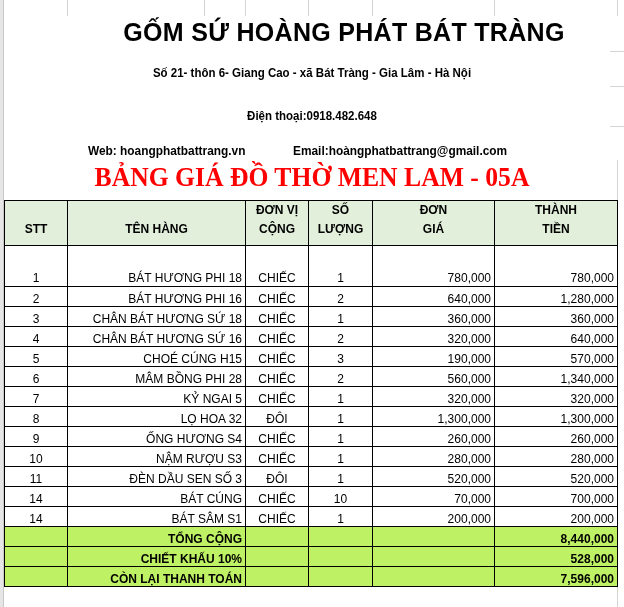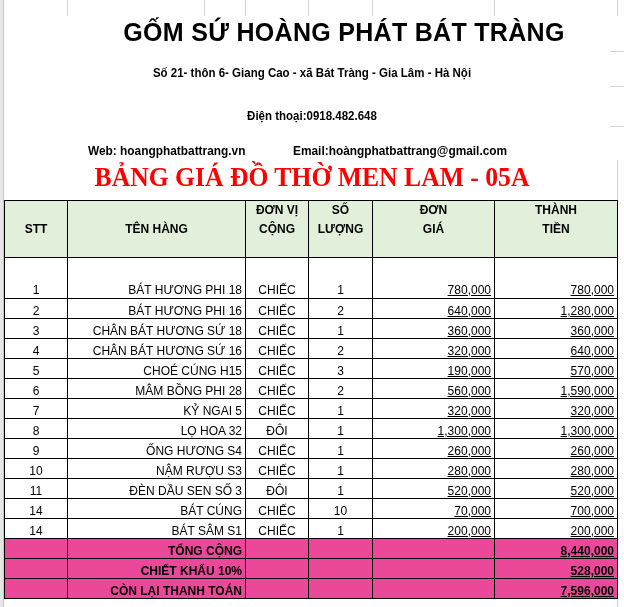--- a/index.html
+++ b/index.html
@@ -10,28 +10,28 @@
   .grid-vr { position: absolute; left: 617px; width: 1px; background: #d4d4d4; }
   .company { position: absolute; left: 0; top: 18px; width: 624px; text-align: center; font-family: "Liberation Sans", sans-serif; font-weight: bold; font-size: 25px; color: #000; letter-spacing: 0.3px; padding-left: 32px; }
   .address { position: absolute; left: 0; top: 66px; width: 624px; text-align: center; font-family: "Liberation Sans", sans-serif; font-weight: bold; font-size: 12.5px; color: #000; transform: scaleX(0.92); }
   .phone { position: absolute; left: 0; top: 109px; width: 624px; text-align: center; font-family: "Liberation Sans", sans-serif; font-weight: bold; font-size: 12.5px; color: #000; transform: scaleX(0.92); }
   .web { position: absolute; left: 88px; top: 144px; font-family: "Liberation Sans", sans-serif; font-weight: bold; font-size: 12.5px; color: #000; transform: scaleX(0.95); transform-origin: left; }
   .email { position: absolute; left: 293px; top: 144px; font-family: "Liberation Sans", sans-serif; font-weight: bold; font-size: 12.5px; color: #000; transform: scaleX(0.95); transform-origin: left; }
   .pricelist-title { position: absolute; left: 0; top: 162px; width: 624px; text-align: center; font-family: "Liberation Serif", serif; font-weight: bold; font-size: 27px; color: #ff0000; transform: scaleX(0.95); }
 
   table.price { position: absolute; left: 4px; top: 200px; border-collapse: collapse; table-layout: fixed; font-family: "Liberation Sans", sans-serif; font-size: 12px; color: #000; }
   table.price td, table.price th { border: 1px solid #000; padding: 0 3px; white-space: nowrap; overflow: hidden; }
-  table.price th { background: #e2efda; font-weight: bold; font-size: 12px; vertical-align: bottom; text-align: center; line-height: 19px; padding-bottom: 18px; }
+  table.price th { background: #e2efda; font-weight: bold; font-size: 12px; vertical-align: bottom; text-align: center; line-height: 19px; padding-bottom: 6px; }
   table.price tr.hdr { height: 40px; }
   table.price tr.first td { height: 39px; vertical-align: bottom; padding-bottom: 1px; }
   table.price tr.item td { height: 19px; vertical-align: bottom; }
-  table.price tr.sum td { height: 19px; vertical-align: bottom; background: #ec4899; font-weight: bold; }
+  table.price tr.sum td { height: 19px; vertical-align: bottom; background: #bef264; font-weight: bold; }
   .c { text-align: center; }
   .l { text-align: right; }
-  .r { text-align: right; text-decoration: underline; }
+  .r { text-align: right; }
 </style>
 </head>
 <body>
 
 <div class="rowhdr-strip"></div>
 <div class="grid-v" style="left:67px"></div>
 <div class="grid-v" style="left:204px"></div>
 <div class="grid-v" style="left:245px"></div>
 <div class="grid-v" style="left:308px"></div>
 <div class="grid-v" style="left:372px"></div>
@@ -108,21 +108,21 @@
         <td class="c">3</td>
         <td class="r">190,000</td>
         <td class="r">570,000</td>
       </tr>
       <tr class="item">
         <td class="c">6</td>
         <td class="l">MÂM BỒNG PHI 28</td>
         <td class="c">CHIẾC</td>
         <td class="c">2</td>
         <td class="r">560,000</td>
-        <td class="r">1,590,000</td>
+        <td class="r">1,340,000</td>
       </tr>
       <tr class="item">
         <td class="c">7</td>
         <td class="l">KỶ NGAI 5</td>
         <td class="c">CHIẾC</td>
         <td class="c">1</td>
         <td class="r">320,000</td>
         <td class="r">320,000</td>
       </tr>
       <tr class="item">

